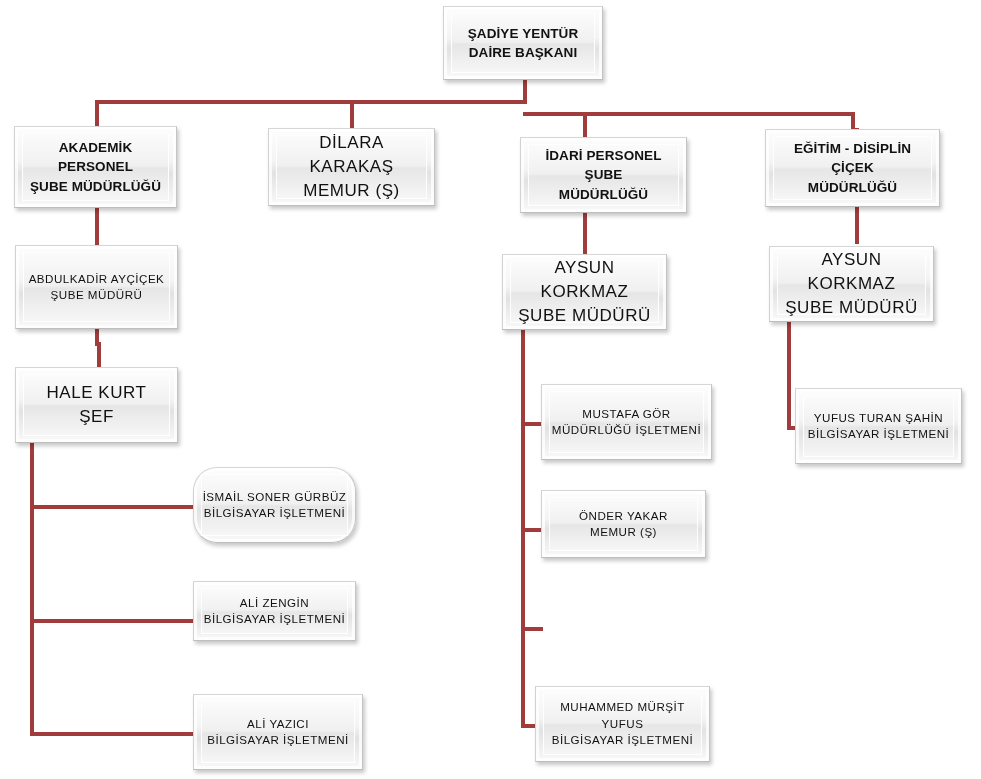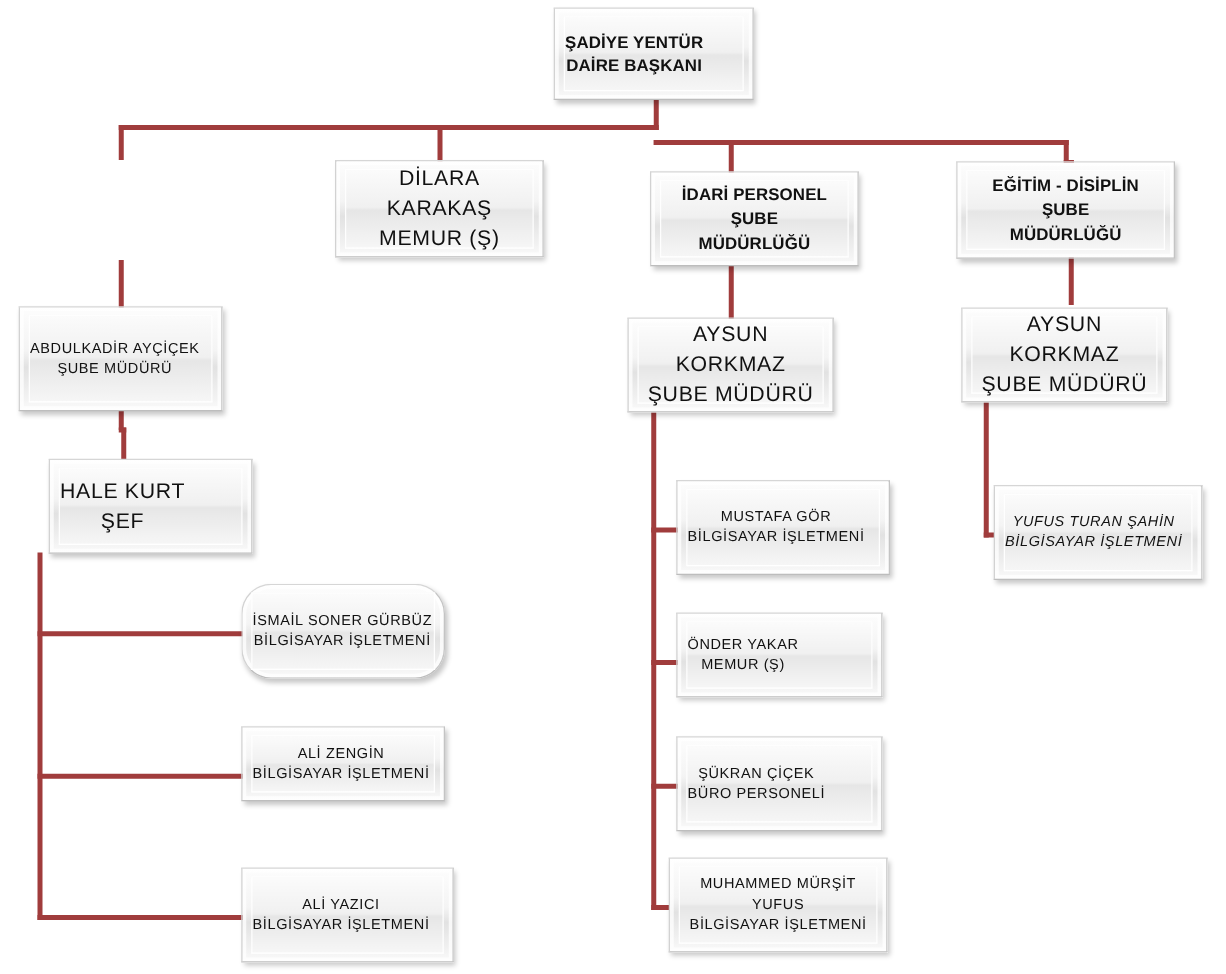--- a/index.html
+++ b/index.html
@@ -25,21 +25,21 @@
   }
   .conn.h { height: 4px; }
   .conn.v { width: 4px; }
 
   
   .node {
     position: absolute;
     box-sizing: border-box;
     display: flex;
     align-items: center;
-    justify-content: flex-start;
+    justify-content: center;
     text-align: center;
     color: #111111;
     background:
       linear-gradient(180deg,
         #fdfdfd 0%,
         #f4f4f4 42%,
         #ebebeb 50%,
         #e2e2e2 58%,
         #f2f2f2 88%,
         #fafafa 100%);
@@ -121,42 +121,46 @@
   <div class="conn h" style="left:851px; top:128px; width:8px;"></div>
   <div class="conn v" style="left:855px; top:128px; height:116px;"></div>
   <div class="conn v" style="left:787px; top:322px; height:108px;"></div>
   <div class="conn h" style="left:787px; top:426px; width:22px;"></div>
 
   <div class="node bold" style="left:443px; top:6px; width:160px; height:74px;">
     <span class="label">ŞADİYE YENTÜR
 DAİRE BAŞKANI</span>
   </div>
 
+  <div class="node bold" style="left:14px; top:126px; width:163px; height:82px;">
+    <span class="label">AKADEMİK PERSONEL
+ŞUBE MÜDÜRLÜĞÜ</span>
+  </div>
 
   <div class="node plain" style="left:268px; top:128px; width:167px; height:78px;">
     <span class="label">DİLARA KARAKAŞ
 MEMUR (Ş)</span>
   </div>
 
   <div class="node bold" style="left:500px; top:137px; width:167px; height:76px;margin-left:20px;">
     <span class="label">İDARİ PERSONEL ŞUBE
 MÜDÜRLÜĞÜ</span>
   </div>
 
   <div class="node bold" style="left:765px; top:129px; width:175px; height:78px;">
-    <span class="label">EĞİTİM - DİSİPLİN ŞUBE
+    <span class="label">EĞİTİM - DİSİPLİN ÇİÇEK
 MÜDÜRLÜĞÜ</span>
   </div>
 
   <div class="node small" style="left:15px; top:245px; width:163px; height:84px;">
     <span class="label">ABDULKADİR  AYÇİÇEK
 ŞUBE MÜDÜRÜ</span>
   </div>
 
-  <div class="node plain" style="left:15px; top:367px; width:163px; height:76px;margin-left:24px;">
+  <div class="node plain" style="left:15px; top:367px; width:163px; height:76px;">
     <span class="label">HALE  KURT
 ŞEF</span>
   </div>
 
   <div class="node small" style="left:193px; top:467px; width:163px; height:76px;border-radius:24px;">
     <span class="label">İSMAİL SONER GÜRBÜZ
 BİLGİSAYAR  İŞLETMENİ</span>
   </div>
 
   <div class="node small" style="left:193px; top:581px; width:163px; height:60px;">
@@ -169,41 +173,37 @@
 BİLGİSAYAR  İŞLETMENİ</span>
   </div>
 
   <div class="node plain" style="left:502px; top:254px; width:165px; height:76px;">
     <span class="label">AYSUN  KORKMAZ
 ŞUBE MÜDÜRÜ</span>
   </div>
 
   <div class="node small" style="left:541px; top:384px; width:171px; height:76px;">
     <span class="label">MUSTAFA  GÖR
-BİLGİSAYAR  İŞLETMENİ</span>
+MÜDÜRLÜĞÜ  İŞLETMENİ</span>
   </div>
 
   <div class="node small" style="left:541px; top:490px; width:165px; height:68px;">
     <span class="label">ÖNDER YAKAR
 MEMUR (Ş)</span>
   </div>
 
-  <div class="node small" style="left:541px; top:589px; width:165px; height:76px;">
-    <span class="label">ŞÜKRAN  ÇİÇEK
-BÜRO PERSONELİ</span>
-  </div>
 
   <div class="node small" style="left:535px; top:686px; width:175px; height:76px;">
     <span class="label">MUHAMMED  MÜRŞİT YUFUS
 BİLGİSAYAR  İŞLETMENİ</span>
   </div>
 
   <div class="node plain" style="left:769px; top:246px; width:165px; height:76px;">
     <span class="label">AYSUN  KORKMAZ
 ŞUBE MÜDÜRÜ</span>
   </div>
 
-  <div class="node small" style="left:795px; top:388px; width:167px; height:76px;font-style:italic;">
+  <div class="node small" style="left:795px; top:388px; width:167px; height:76px;">
     <span class="label">YUFUS TURAN ŞAHİN
 BİLGİSAYAR  İŞLETMENİ</span>
   </div>
 
 </div>
 
 </body></html>

